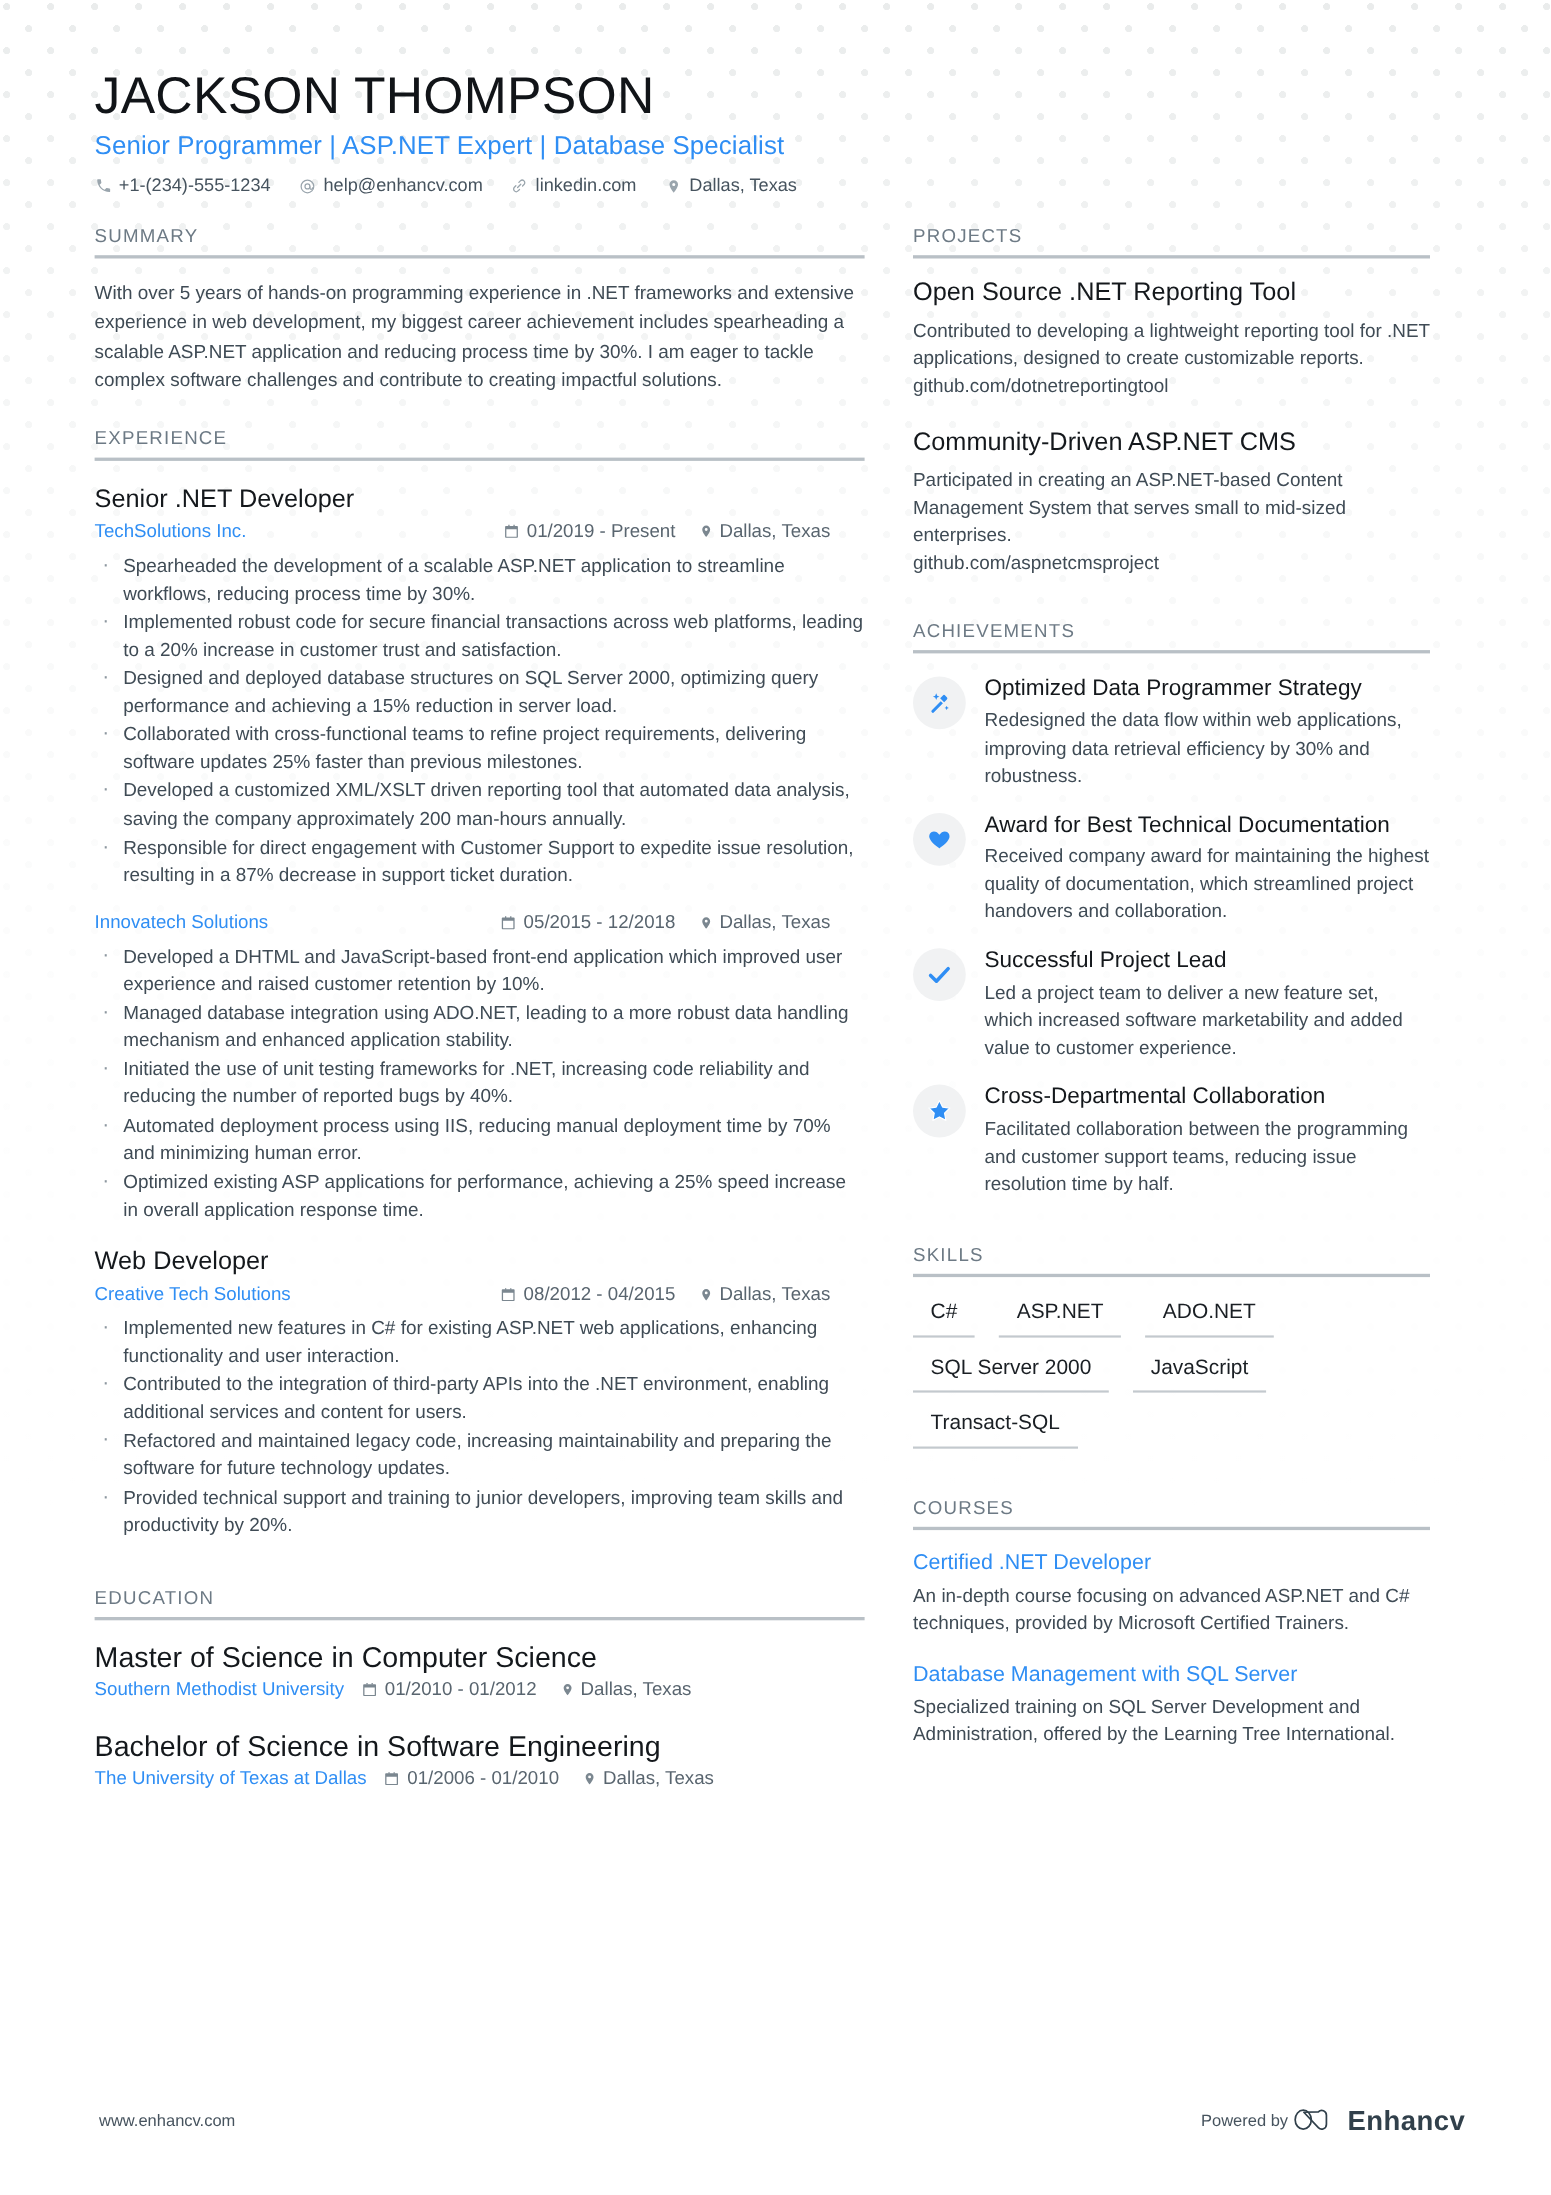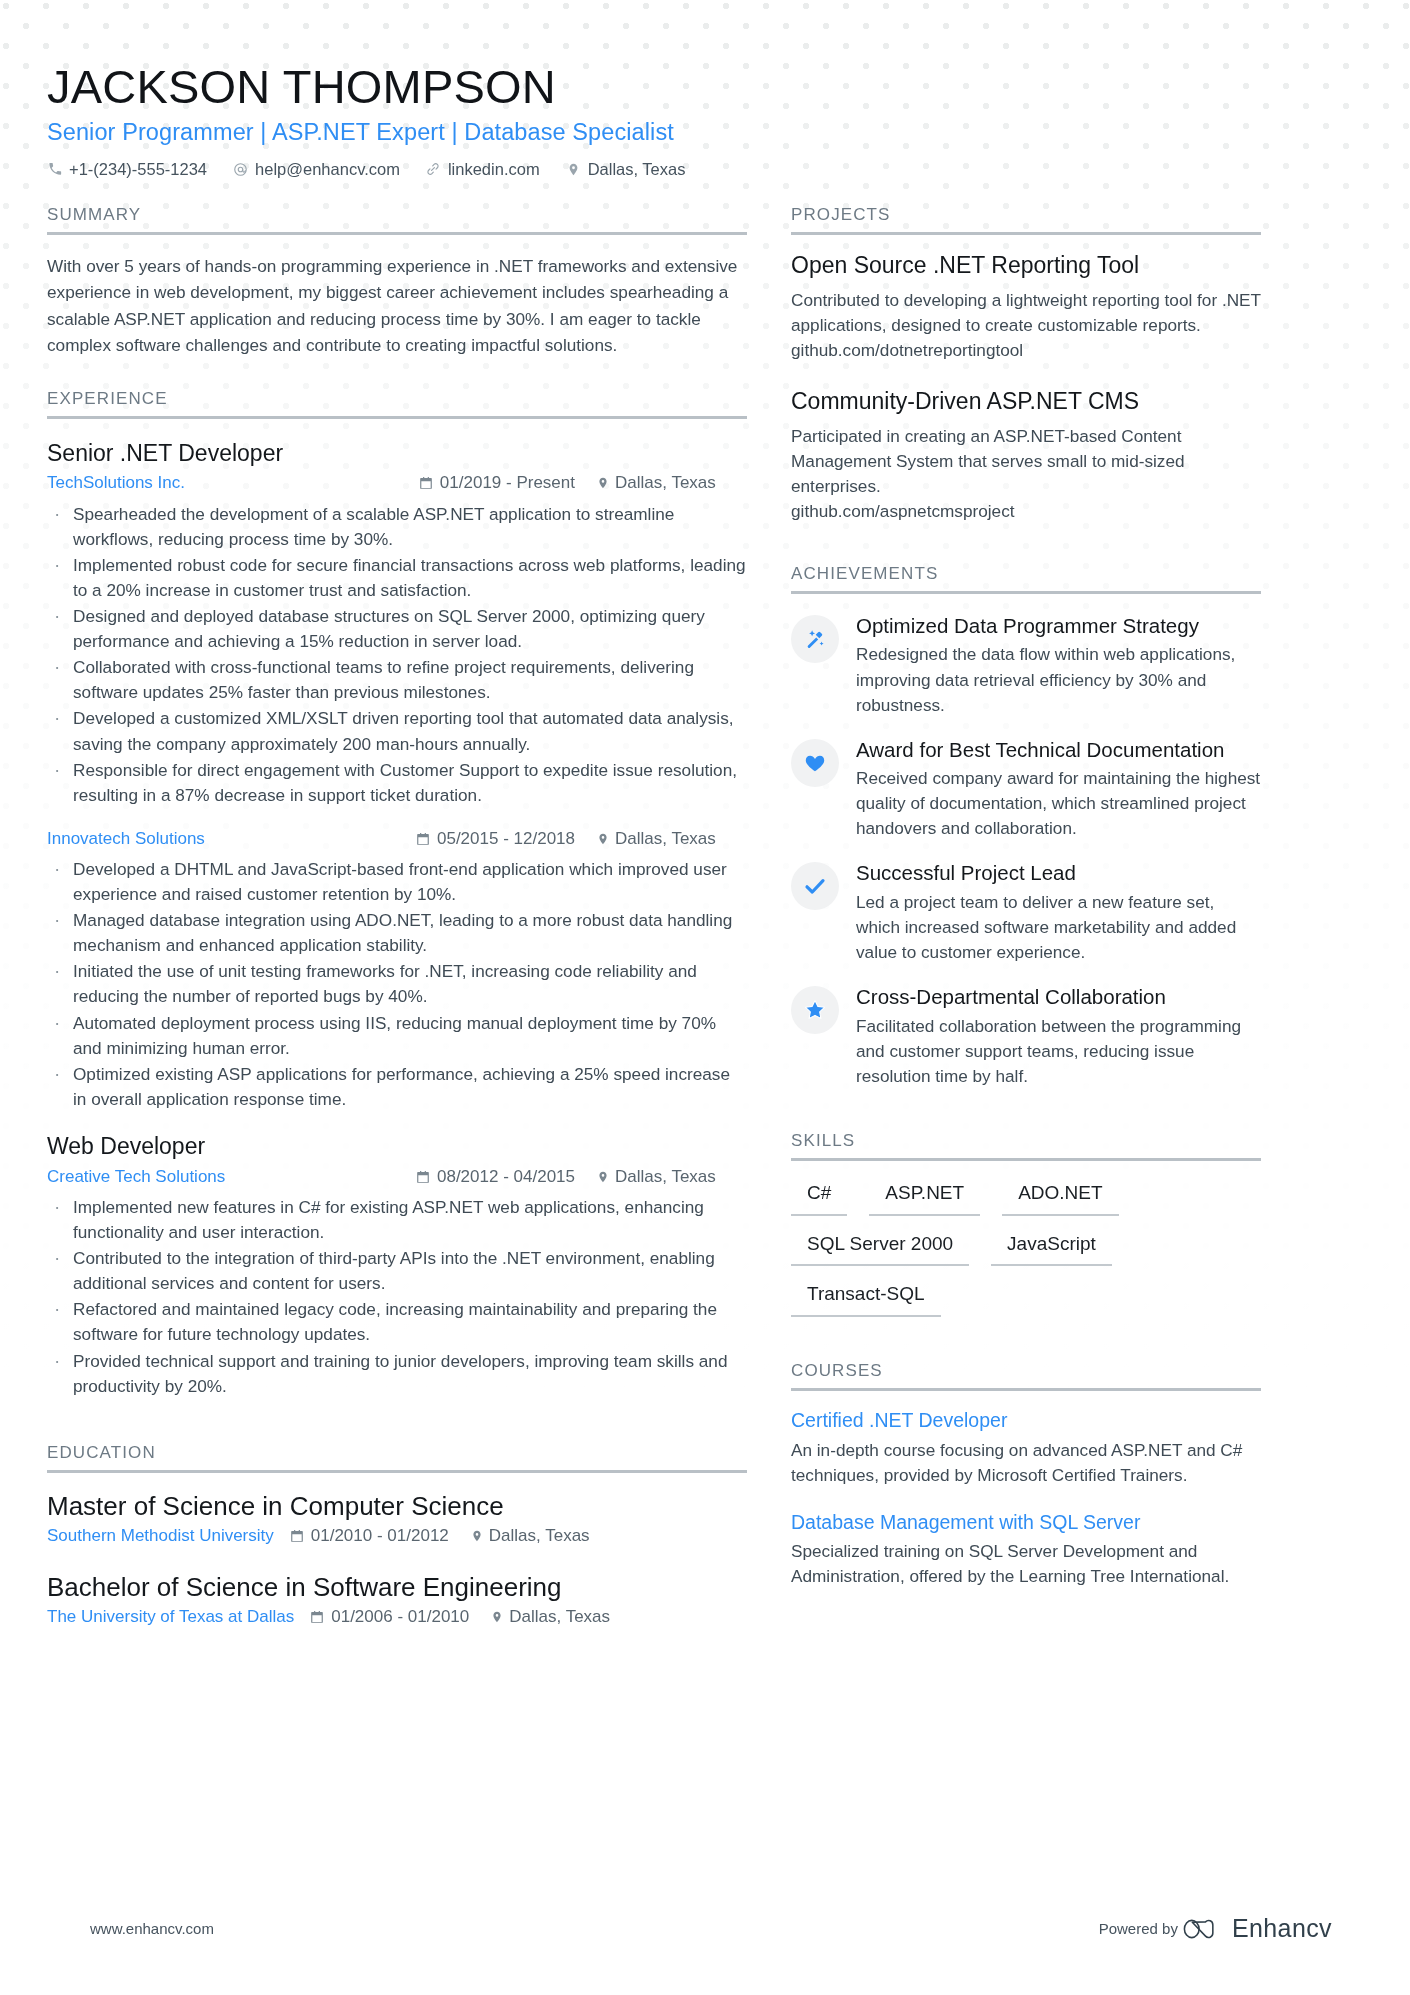--- a/index.html
+++ b/index.html
@@ -23,21 +23,21 @@
   }
   
   .dot-mask {
     position: absolute; inset: 0;
     background:
       linear-gradient(to bottom, rgba(255,255,255,0.25) 0%, rgba(255,255,255,0.72) 22%, rgba(255,255,255,0.94) 48%, #fff 70%, #fff 100%);
     pointer-events: none;
   }
   .content {
     position: relative;
-    padding: 62px 78px 0 47px;
+    padding: 62px 78px 0 86px;
   }
 
   
   .name {
     font-size: 47px;
     font-weight: 400;
     letter-spacing: 0.2px;
     color: #111418;
     line-height: 1.08;
     white-space: nowrap;
@@ -182,21 +182,21 @@
 
   
   .footer {
     position: absolute;
     left: 90px; right: 78px; bottom: 52px;
     display: flex; align-items: center; justify-content: space-between;
   }
   .footer-url { font-size: 15px; color: #46535e; }
   .footer-right { display: flex; align-items: center; }
   .powered { font-size: 15px; color: #46535e; }
-  .brand { display: flex; align-items: center; gap: 10px; }
+  .brand { display: flex; gap: 10px; font-weight: bold; }
   .brand-name { font-size: 25px; color: #31404b; letter-spacing: 0.4px; }
 </style>
 </head>
 <body>
 
 <div class="page">
   <div class="dot-mask"></div>
 
   <div class="content">
 

